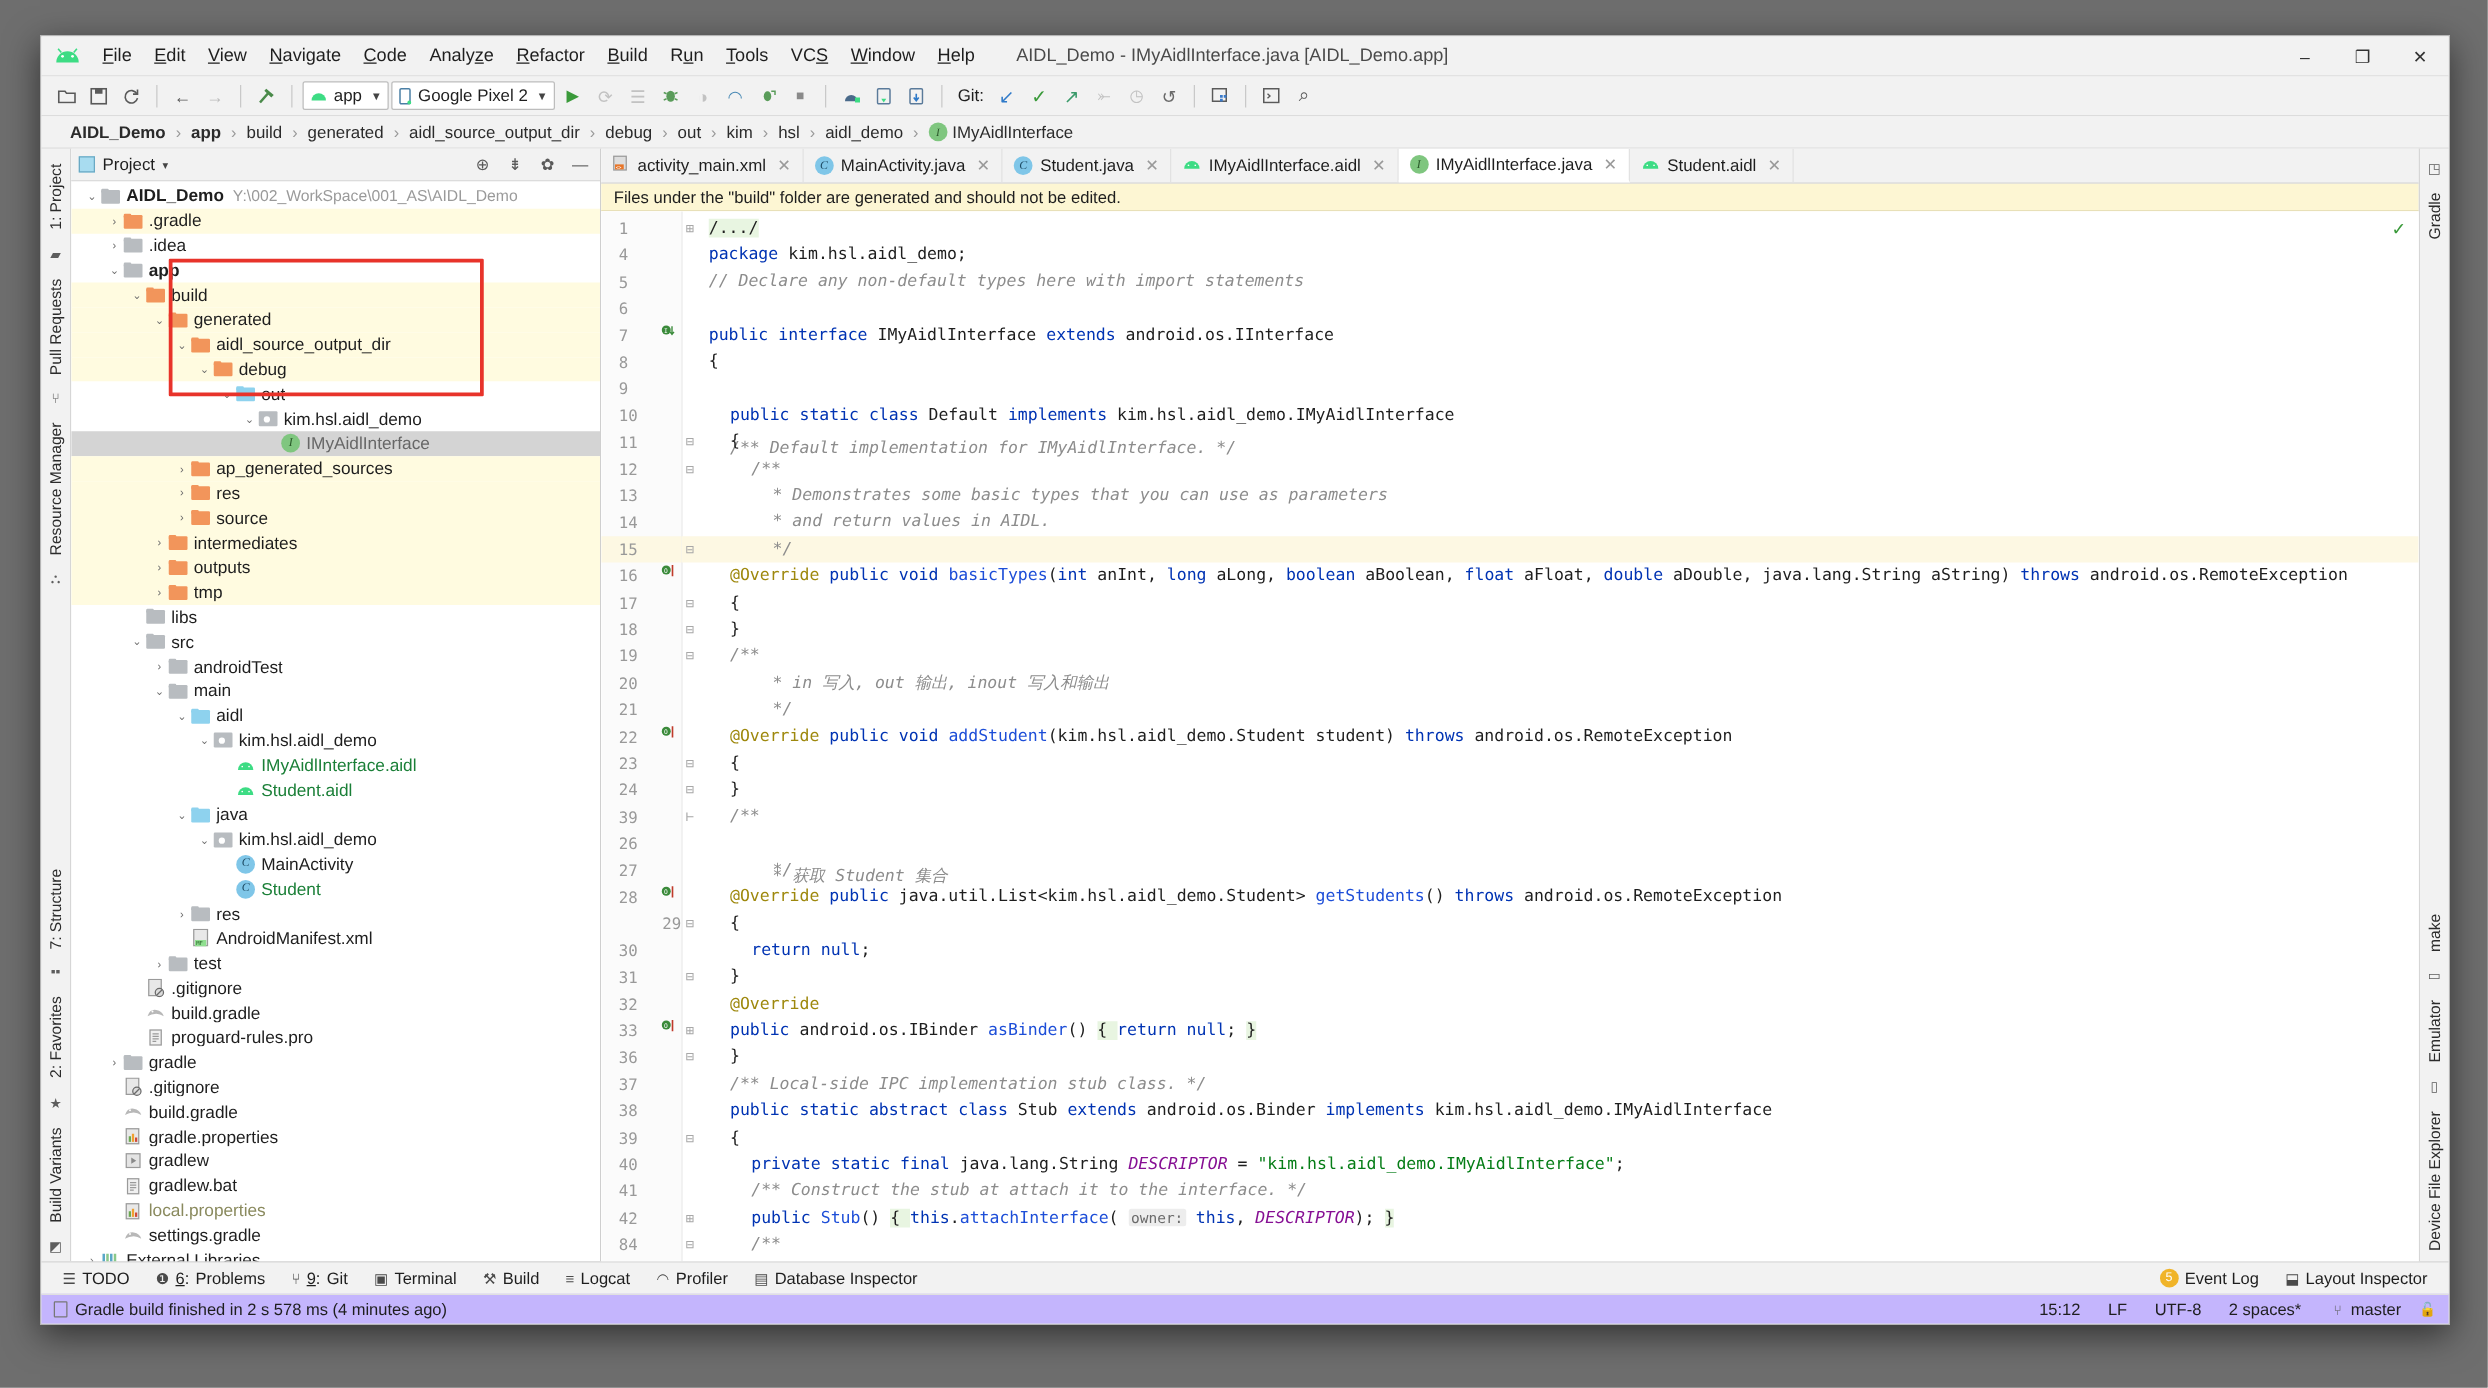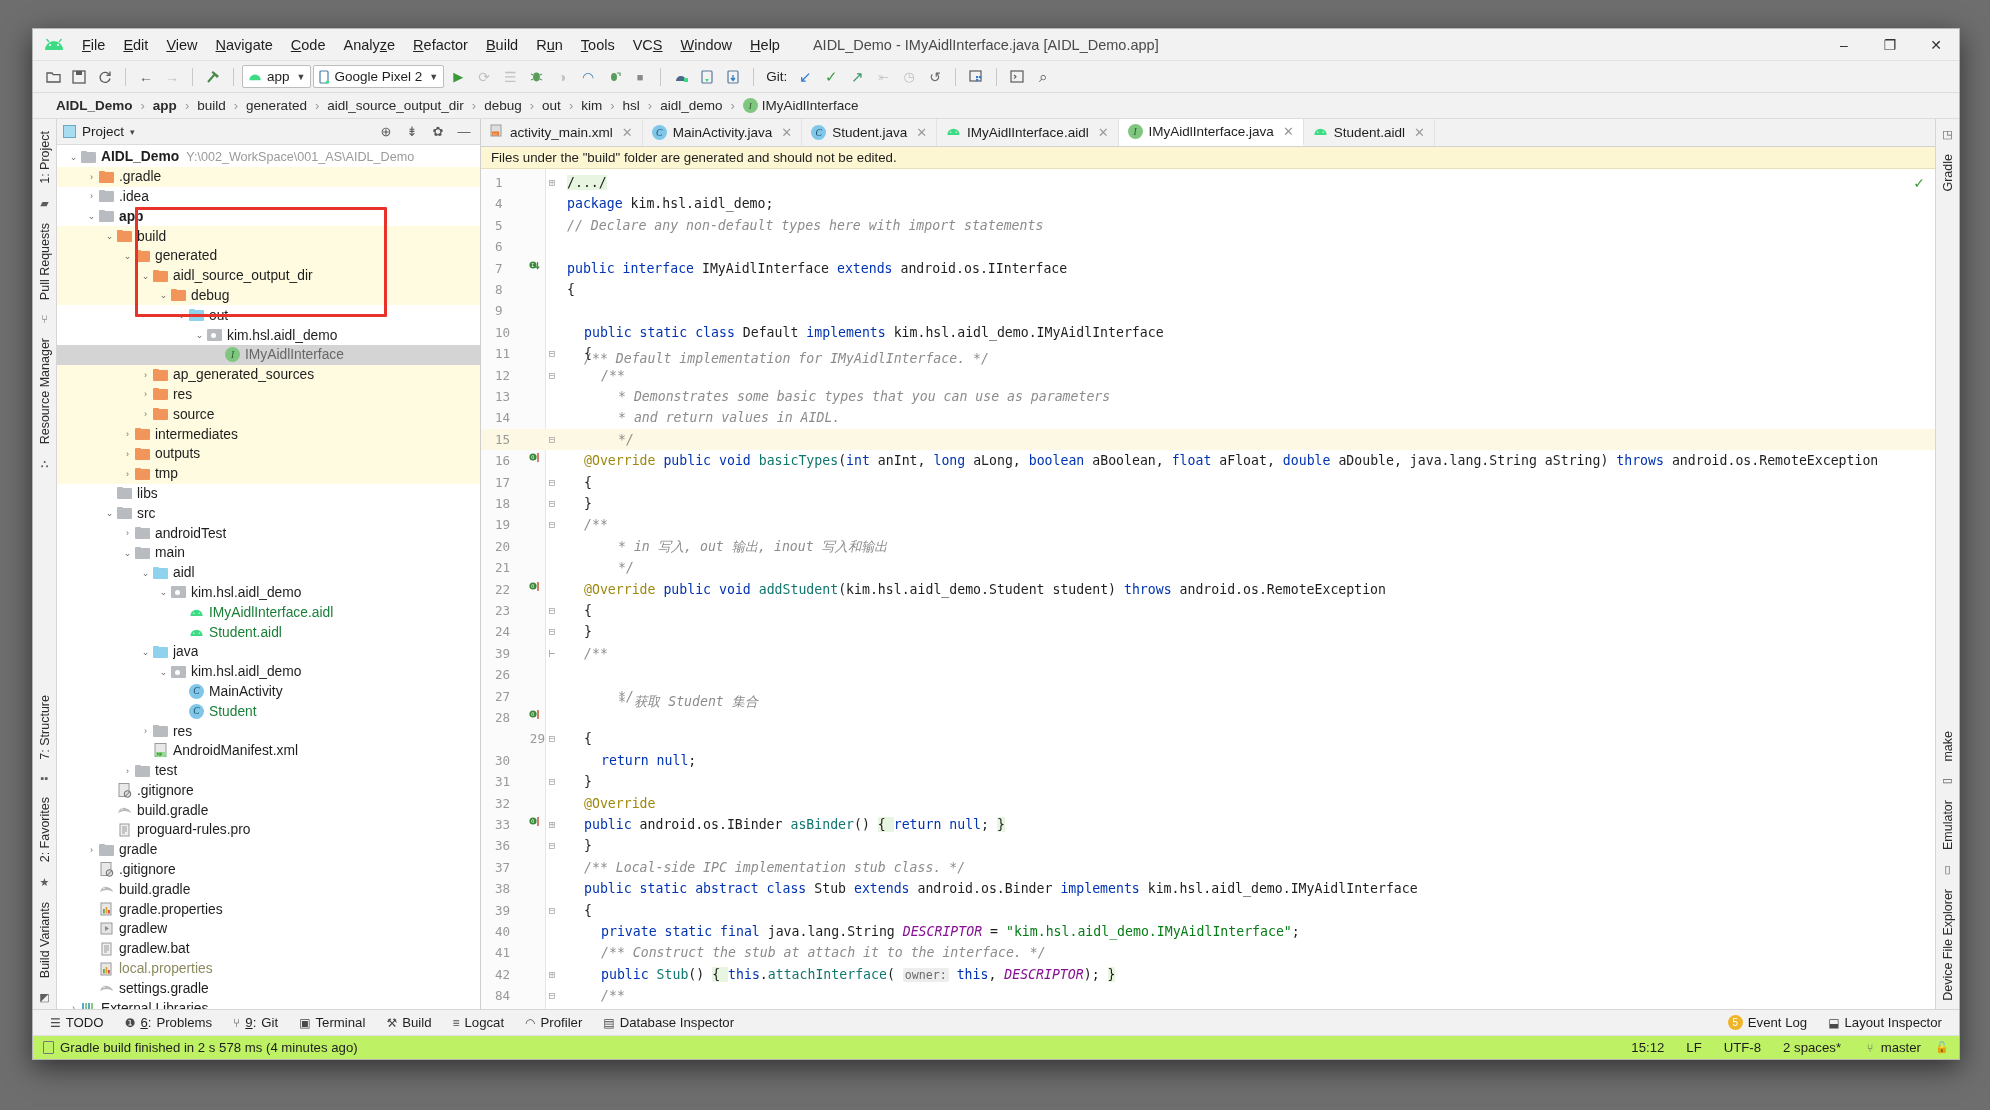--- a/index.html
+++ b/index.html
@@ -201,21 +201,21 @@
   .cl {
     position: absolute; left: 0; height: 21.4px; line-height: 21.4px;
     white-space: pre; color: #1e1e1e;
   }
   .rowhl { position: absolute; left: 0; right: 0; height: 21.4px; background: #fdf8e3; }
   .kw { color: #0033b3; }
   .cm { color: #8c8c8c; font-style: italic; }
   .str { color: #067d17; }
   .fld { color: #871094; font-style: italic; }
   .anno { color: #9e880d; }
-  .mth { color: #0f766e; }
+  .mth { color: #1d4ed8; }
   .hint { background: #ededed; color: #6a6a6a; font-size: 11.6px; border-radius:2px; padding: 0 2px;}
   .greenbg { background: #e8f5e1; }
   .vline { position: absolute; top: 0; bottom: 0; width: 1px; background: #e6e6e6; }
   .check-mark { position: absolute; right: 10px; top: 6px; color: #3a9a3a; font-size: 14px; }
 
   
   .bottombar {
     height: 26px; min-height: 26px; background: #f2f2f2;
     border-top: 1px solid #d6d6d6;
     display: flex; align-items: center; padding: 0 8px; gap: 3px;
@@ -224,21 +224,21 @@
     display: flex; align-items: center; gap: 5px; padding: 2px 9px;
     font-size: 13.2px; color: #1e1e1e; white-space: nowrap;
   }
   .bb-item u { text-decoration: underline; }
   .bb-grow { flex: 1; }
   .badge {
     width: 15px; height: 15px; border-radius: 50%; background: #f0b429;
     color: #fff; font-size: 10px; display:flex; align-items:center; justify-content:center;
   }
   .statusbar {
-    height: 24px; min-height: 24px; background: #bef264;
+    height: 24px; min-height: 24px; background: #c4b5fd;
     border-top: 1px solid #e0e0e0;
     display: flex; align-items: center; padding: 0 10px; gap: 6px;
     font-size: 13.2px; color: #1e1e1e;
   }
   .sb-grow { flex: 1; }
   .sb-item { padding: 0 8px; white-space: nowrap; }
   .sb-ico { width: 14px; height: 14px; display:flex; align-items:center; justify-content:center;
             font-size: 11px; color: #5d5d5d; }
   .tiny-sq { width: 11px; height: 13px; border: 1.4px solid #777; border-radius: 1px; }
 </style>
@@ -972,20 +972,21 @@
             <div class="cl" style="top: 388.2px; left: 73px;"><span class="cm">*/</span></div>
             <div class="cl" style="top: 409.6px; left: 39px;"><span class="anno">@Override</span><span> </span><span class="kw">public void</span><span> </span><span class="mth">addStudent</span><span>(kim.hsl.aidl_demo.Student student) </span><span class="kw">throws</span><span> android.os.RemoteException</span></div>
             <div class="fold-mark" style="top: 431px;">⊟</div>
             <div class="cl" style="top: 431px; left: 39px;"><span>{</span></div>
             <div class="fold-mark" style="top: 452.4px;">⊟</div>
             <div class="cl" style="top: 452.4px; left: 39px;"><span>}</span></div>
             <div class="fold-mark" style="top: 473.8px;">⊢</div>
             <div class="cl" style="top: 473.8px; left: 39px;"><span class="cm">/**</span></div>
             <div class="cl" style="top: 522px; left: 73px;"><span class="cm">* 获取 Student 集合</span></div>
             <div class="cl" style="top: 516.6px; left: 73px;"><span class="cm">*/</span></div>
+            <div class="cl" style="top: 538px; left: 39px;"><span class="anno">@Override</span><span> </span><span class="kw">public</span><span> java.util.List&lt;kim.hsl.aidl_demo.Student&gt; </span><span class="mth">getStudents</span><span>() </span><span class="kw">throws</span><span> android.os.RemoteException</span></div>
             <div class="fold-mark" style="top: 559.4px;">⊟</div>
             <div class="cl" style="top: 559.4px; left: 39px;"><span>{</span></div>
             <div class="cl" style="top: 580.8px; left: 56px;"><span class="kw">return null</span><span>;</span></div>
             <div class="fold-mark" style="top: 602.2px;">⊟</div>
             <div class="cl" style="top: 602.2px; left: 39px;"><span>}</span></div>
             <div class="cl" style="top: 623.6px; left: 39px;"><span class="anno">@Override</span></div>
             <div class="fold-mark" style="top: 645px;">⊞</div>
             <div class="cl" style="top: 645px; left: 39px;"><span class="kw">public</span><span> android.os.IBinder </span><span class="mth">asBinder</span><span>() </span><span class="greenbg">{ </span><span class="kw">return null</span><span>; </span><span class="greenbg">}</span></div>
             <div class="fold-mark" style="top: 666.4px;">⊟</div>
             <div class="cl" style="top: 666.4px; left: 39px;"><span>}</span></div>

